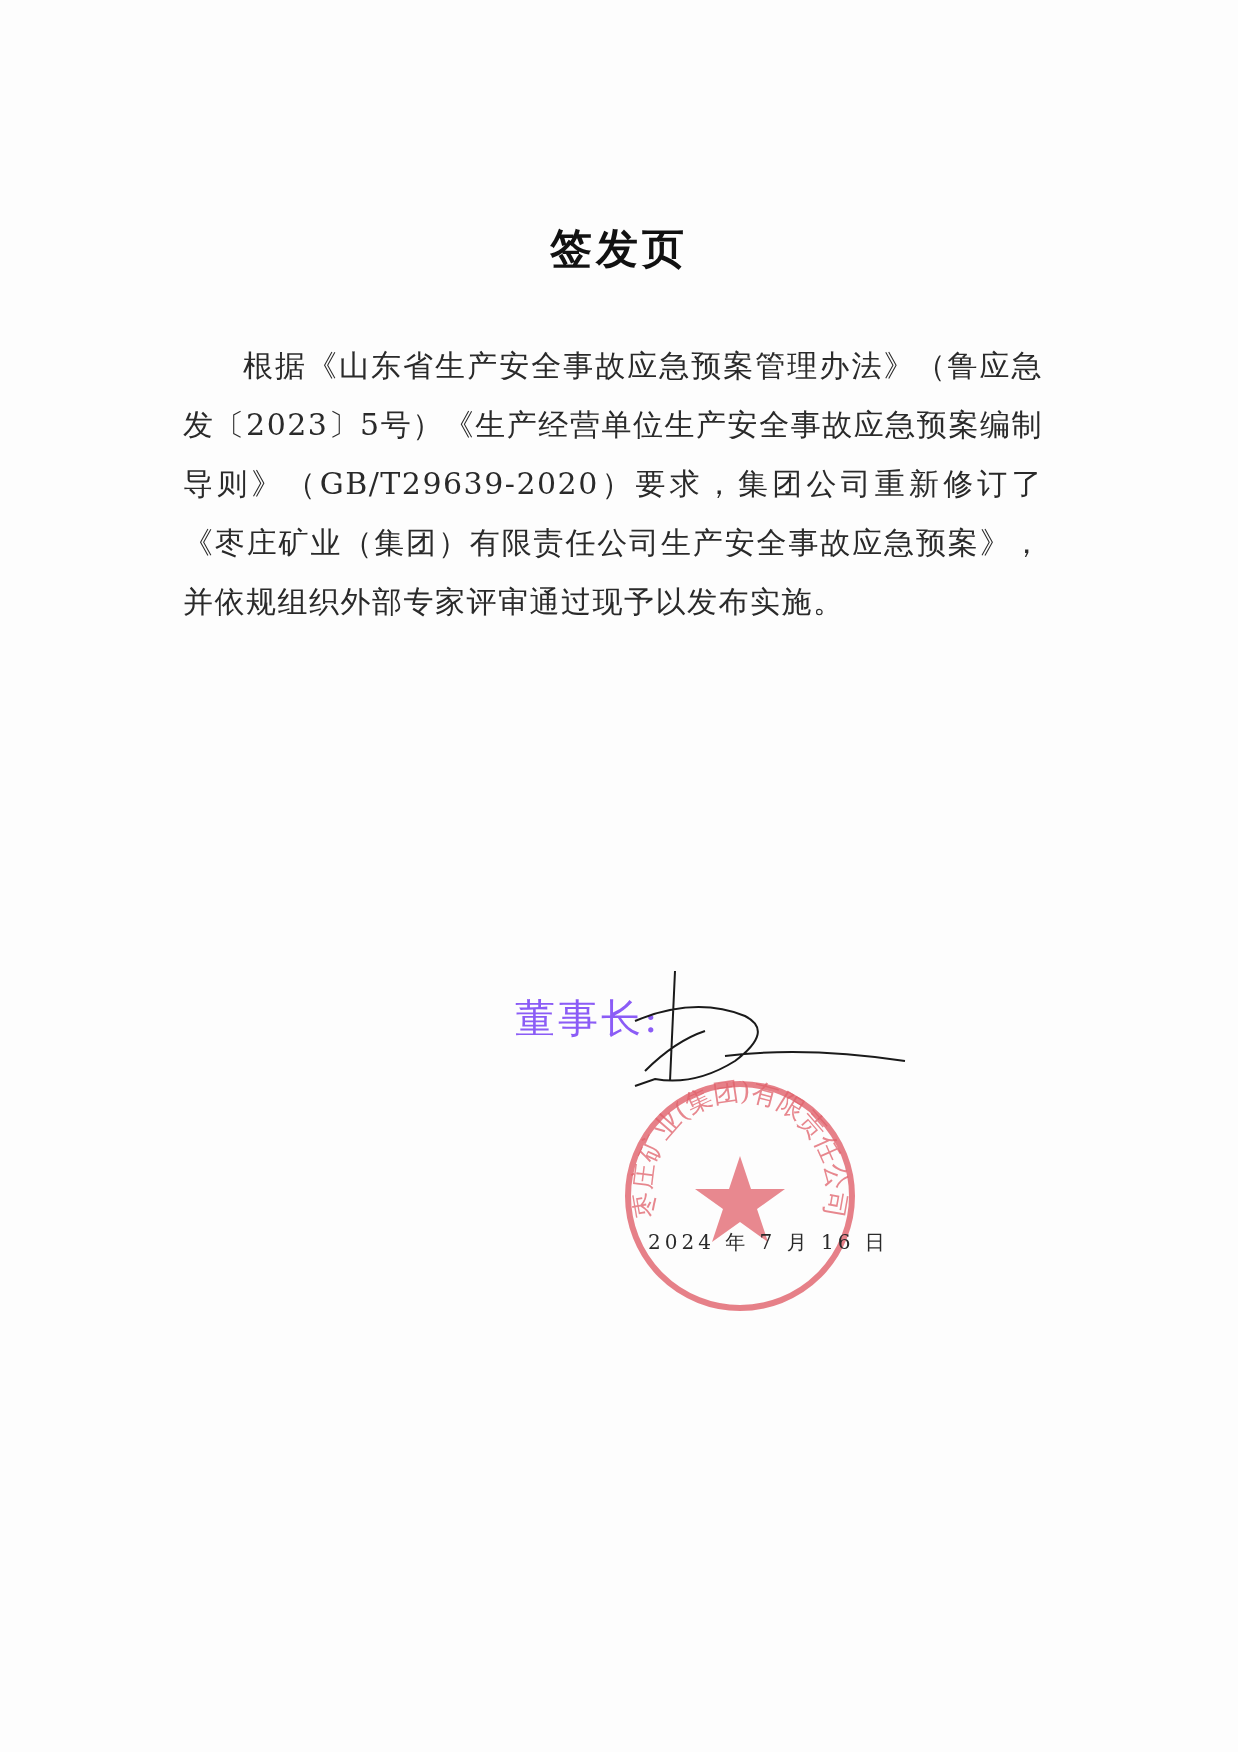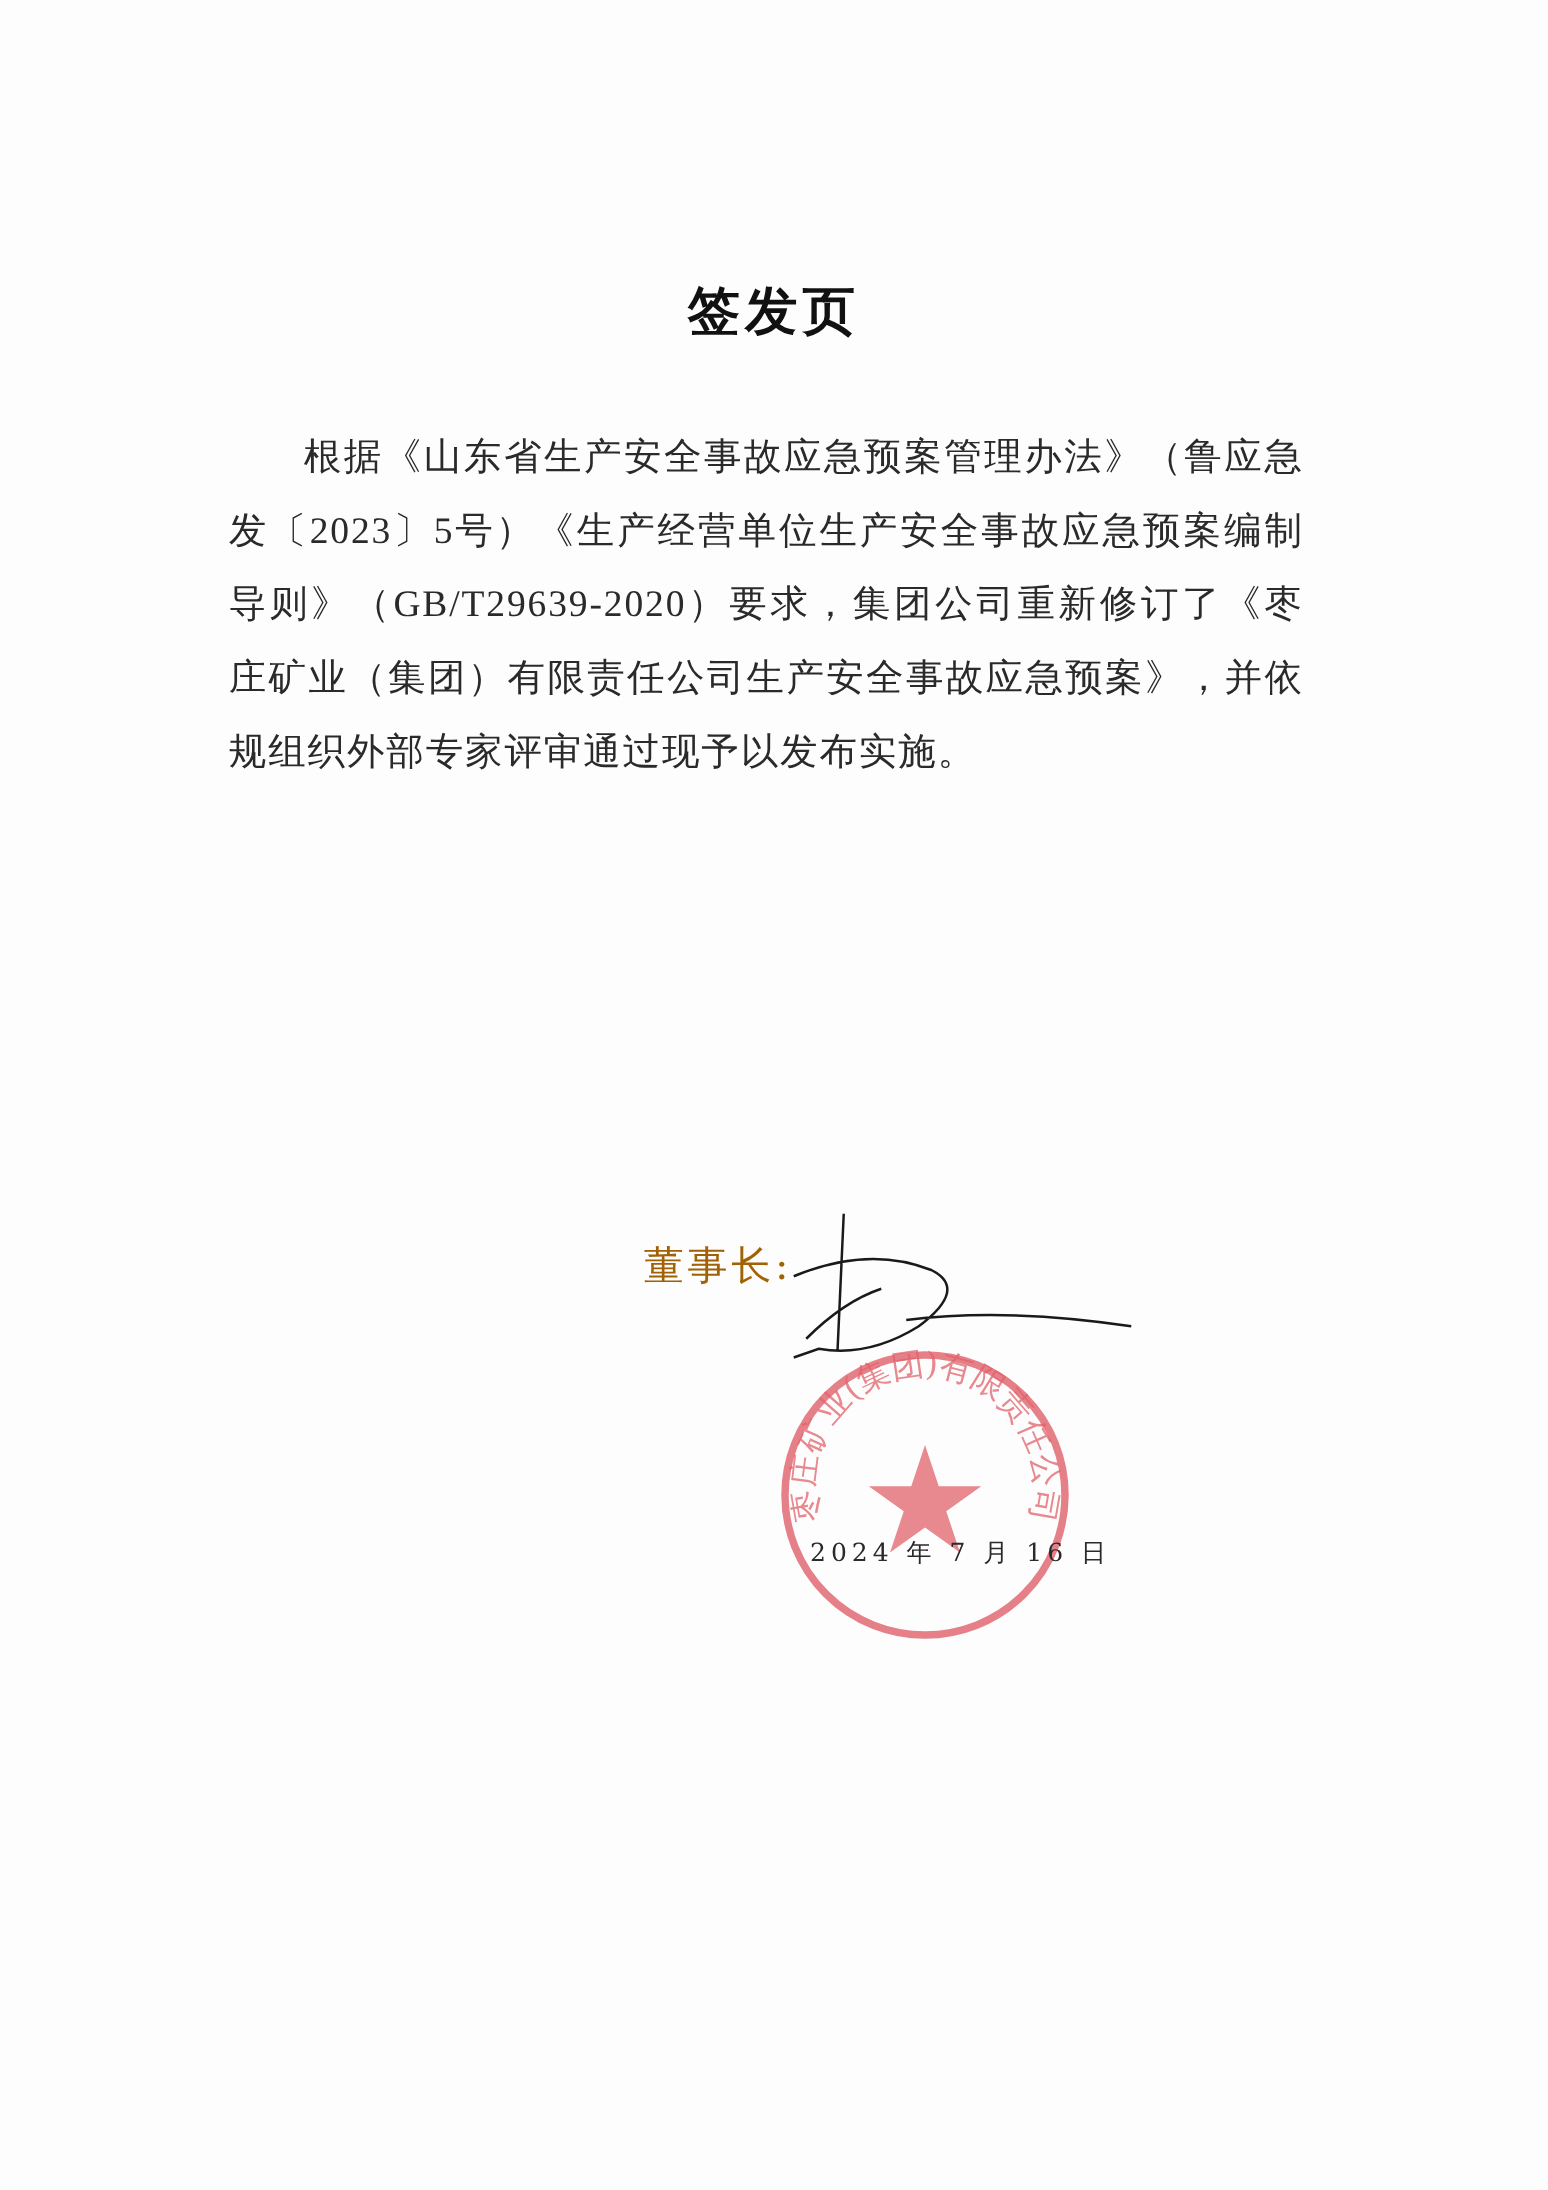--- a/index.html
+++ b/index.html
@@ -7,25 +7,25 @@
     width: 1238px; height: 1752px; background: #fdfdfd; position: relative; overflow: hidden;
     font-family: "DejaVu Serif", "Liberation Serif", serif; color: #222;
   }
   .page { position: absolute; left: 0; top: 16px; width: 1044px; height: 1752px; }
   .title {
     position: absolute; top: 205px; left: 0; width: 1238px; text-align: center;
     font-size: 42px; font-weight: bold; letter-spacing: 4px; color: #111;
   }
   .body-text {
     position: absolute; left: 183px; width: 860px; top: 320px;
-    font-size: 30px; line-height: 59px; text-align: justify; letter-spacing: 1.5px; color: #2a2a2a; font-family: Liberation Serif, serif;
+    font-size: 30px; line-height: 59px; text-align: justify; letter-spacing: 1.5px; color: #2a2a2a;
   }
   .body-text p { margin: 0; text-indent: 2em; }
   .chair {
-    position: absolute; left: 515px; top: 975px; font-size: 32px; letter-spacing: 3px; color: #a16207;
+    position: absolute; left: 515px; top: 975px; font-size: 40px; letter-spacing: 3px; color: #8b5cf6;
   }
   .company {
     position: absolute; left: 515px; top: 1155px; font-size: 30px; letter-spacing: 3px; color: #2a2a2a;
   }
   .date {
     position: absolute; left: 648px; top: 1213px; font-size: 20px; letter-spacing: 4px; color: #2a2a2a;
   }
   .seal { position: absolute; left: 615px; top: 1055px; width: 250px; height: 250px; }
   .signature { position: absolute; left: 615px; top: 945px; width: 300px; height: 130px; }
 </style>

